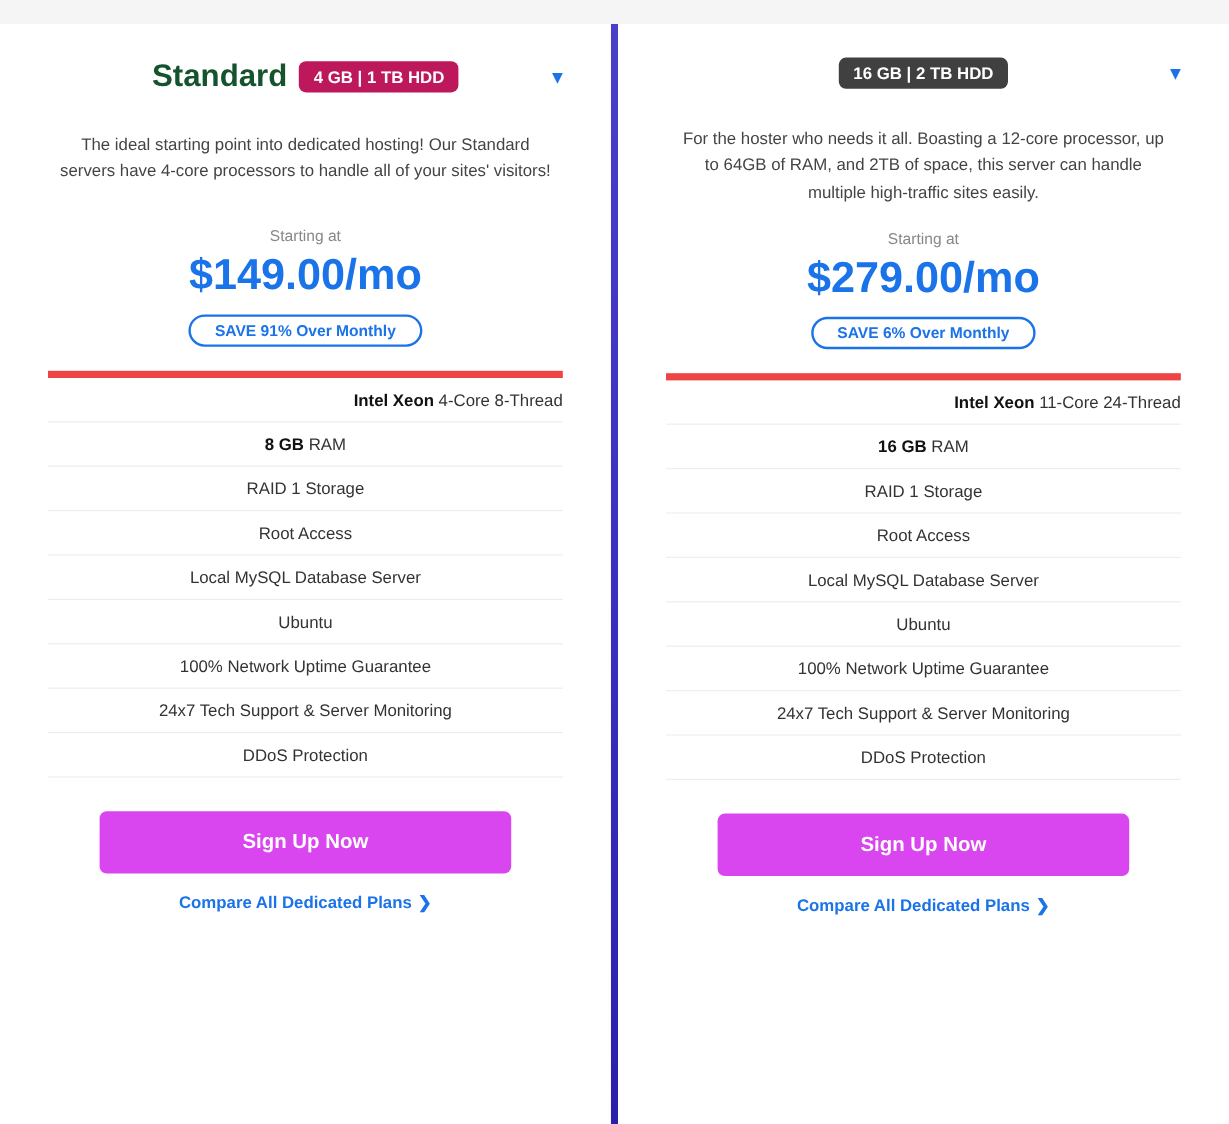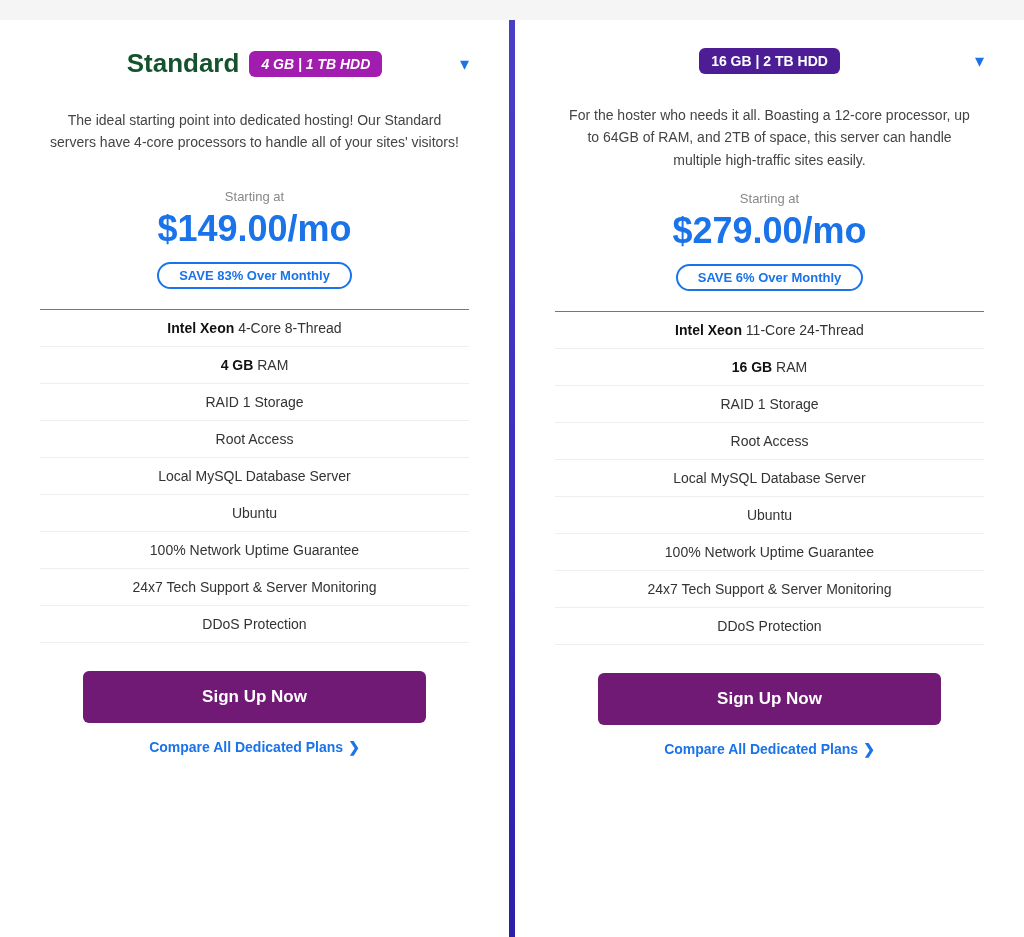--- a/index.html
+++ b/index.html
@@ -70,26 +70,25 @@
 
     .plan-badge {
       padding: 5px 12px;
       border-radius: 6px;
       color: white;
       font-size: 14px;
       font-weight: bold;
     }
 
     .badge-standard {
-      background: #a21caf;
-      font-style: italic;
+      background: #be185d;
     }
 
     .badge-enhanced {
-      background: #4c1d95;
+      background: #404040;
     }
 
     .chevron-down {
       position: absolute;
       right: 0;
       color: #1a73e8;
       font-size: 18px;
       cursor: pointer;
     }
 
@@ -139,31 +138,32 @@
     .feature-item {
       width: 100%;
       text-align: center;
       padding: 10px 0;
       font-size: 14px;
       color: #333;
       border-bottom: 1px solid #eee;
     }
 
     .feature-item:first-child {
-      border-top: 1px solid #ef4444;
+      border-top: 6px solid #ef4444;
+      text-align: right;
     }
 
     .feature-bold {
       font-weight: bold;
       color: #111;
     }
 
     .signup-btn {
       margin-top: 28px;
-      background: #701a75;
+      background: #d946ef;
       color: white;
       border: none;
       border-radius: 6px;
       padding: 16px 60px;
       font-size: 17px;
       font-weight: bold;
       cursor: pointer;
       width: 80%;
       text-align: center;
     }
@@ -192,24 +192,24 @@
 
 <div class="plan-card">
       <div class="plan-header">
         <span class="plan-name standard">Standard</span>
         <span class="plan-badge badge-standard">4 GB | 1 TB HDD</span>
         <span class="chevron-down">▾</span>
       </div>
       <p class="plan-description">The ideal starting point into dedicated hosting! Our Standard servers have 4-core processors to handle all of your sites' visitors!</p>
       <div class="starting-at-label">Starting at</div>
       <div class="plan-price">$149.00/mo</div>
-      <div class="save-badge">SAVE 83% Over Monthly</div>
+      <div class="save-badge">SAVE 91% Over Monthly</div>
       <div class="features-list">
         <div class="feature-item"><span class="feature-bold">Intel Xeon</span><span> 4-Core 8-Thread</span></div>
-        <div class="feature-item"><span class="feature-bold">4 GB</span><span> RAM</span></div>
+        <div class="feature-item"><span class="feature-bold">8 GB</span><span> RAM</span></div>
         <div class="feature-item"><span>RAID 1 Storage</span></div>
         <div class="feature-item"><span>Root Access</span></div>
         <div class="feature-item"><span>Local MySQL Database Server</span></div>
         <div class="feature-item"><span>Ubuntu</span></div>
         <div class="feature-item"><span>100% Network Uptime Guarantee</span></div>
         <div class="feature-item"><span>24x7 Tech Support &amp; Server Monitoring</span></div>
         <div class="feature-item"><span>DDoS Protection</span></div>
       </div>
       <button class="signup-btn">Sign Up Now</button>
       <a class="compare-link" href="#">

